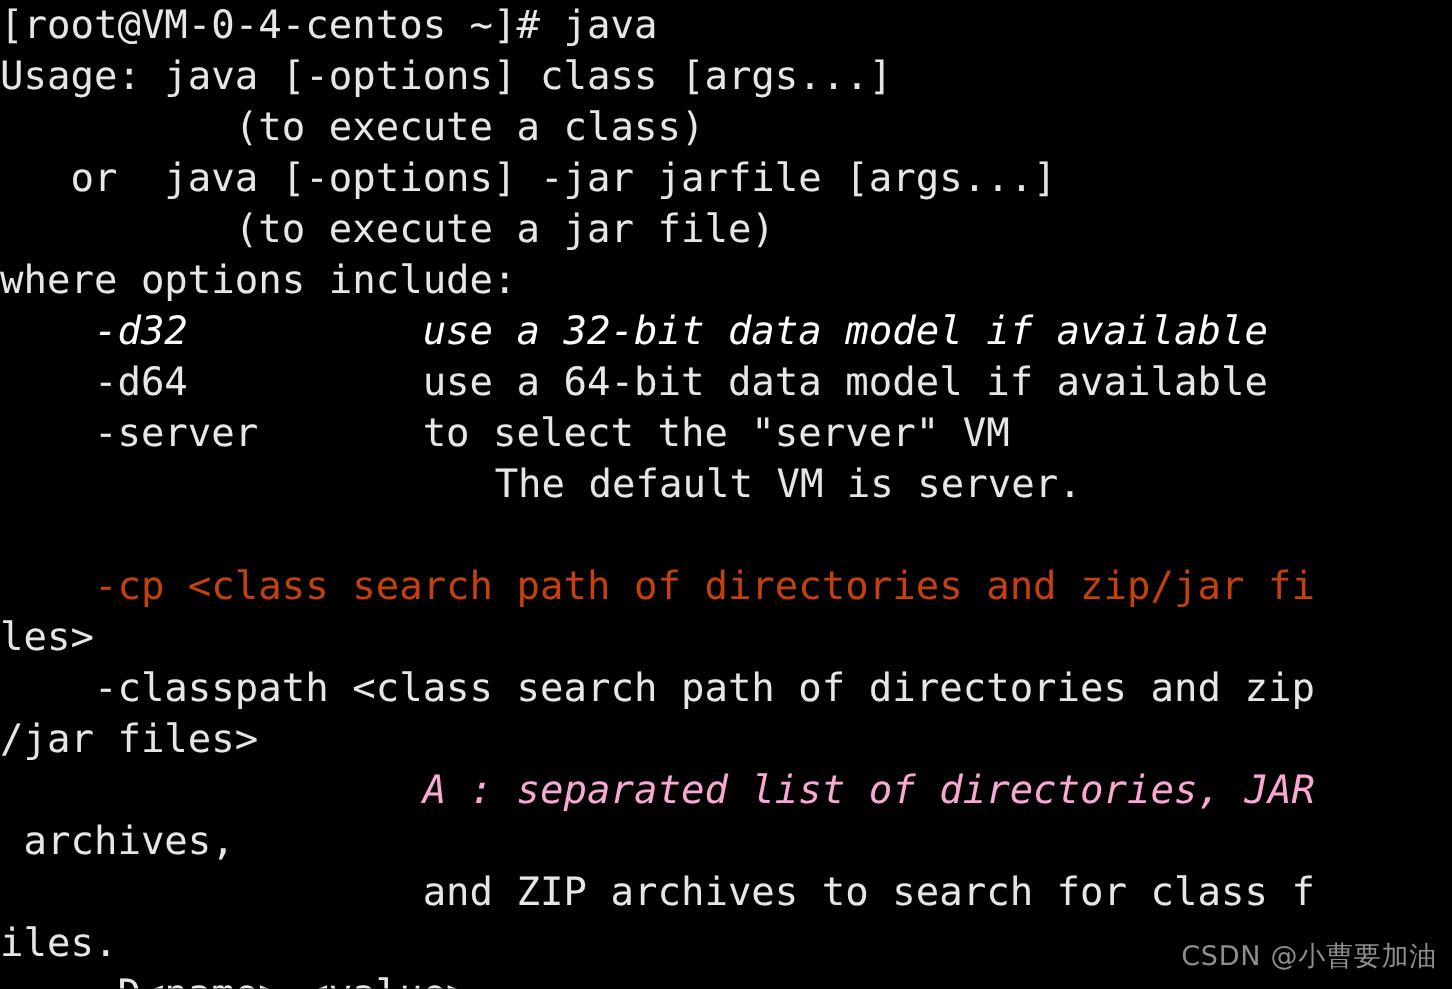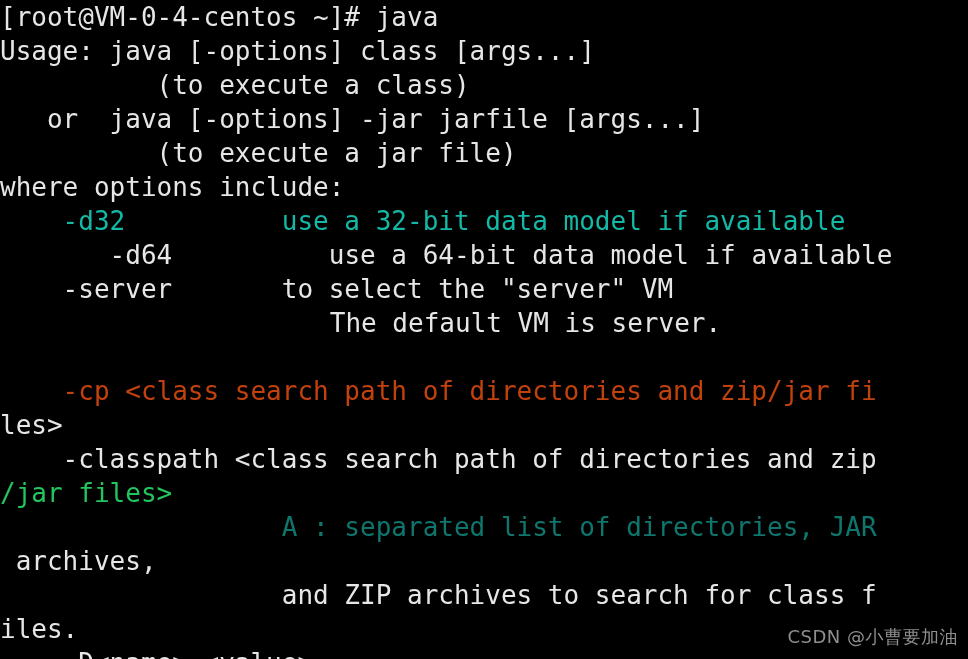--- a/index.html
+++ b/index.html
@@ -60,30 +60,30 @@
 
 <div id="terminal" style="background: rgb(0, 0, 0);">
 
   <div id="screen">
     <span class="line" style="color: rgb(230, 230, 230);">[root@VM-0-4-centos ~]# java</span>
     <span class="line" style="color: rgb(230, 230, 230);">Usage: java [-options] class [args...]</span>
     <span class="line" style="color: rgb(230, 230, 230);">          (to execute a class)</span>
     <span class="line" style="color: rgb(230, 230, 230);">   or  java [-options] -jar jarfile [args...]</span>
     <span class="line" style="color: rgb(230, 230, 230);">          (to execute a jar file)</span>
     <span class="line" style="color: rgb(230, 230, 230);">where options include:</span>
-    <span class="line" style="color: #14b8a6;">    -d32          use a 32-bit data model if available</span>
-    <span class="line" style="color: rgb(230, 230, 230); padding-left: 47px;">    -d64          use a 64-bit data model if available</span>
+    <span class="line" style="color: #ffffff; font-style: italic;">    -d32          use a 32-bit data model if available</span>
+    <span class="line" style="color: rgb(230, 230, 230);">    -d64          use a 64-bit data model if available</span>
     <span class="line" style="color: rgb(230, 230, 230);">    -server       to select the "server" VM</span>
     <span class="line" style="color: rgb(230, 230, 230); padding-left: 48px;">                  The default VM is server.</span>
     <span class="line blank"></span>
     <span class="line" style="color: #c2410c;">    -cp &lt;class search path of directories and zip/jar fi</span>
     <span class="line" style="color: rgb(230, 230, 230);">les&gt;</span>
     <span class="line" style="color: rgb(230, 230, 230);">    -classpath &lt;class search path of directories and zip</span>
-    <span class="line" style="color: #22c55e;">/jar files&gt;</span>
-    <span class="line" style="color: #0f766e;">                  A : separated list of directories, JAR</span>
+    <span class="line" style="color: #e5e5e5;">/jar files&gt;</span>
+    <span class="line" style="color: #f9a8d4; font-style: italic;">                  A : separated list of directories, JAR</span>
     <span class="line" style="color: rgb(230, 230, 230);"> archives,</span>
     <span class="line" style="color: rgb(230, 230, 230);">                  and ZIP archives to search for class f</span>
     <span class="line" style="color: rgb(230, 230, 230);">iles.</span>
     <span class="line" style="color: rgb(230, 230, 230);">    -D&lt;name&gt;=&lt;value&gt;</span>
   </div>
 
   <div id="watermark" style="color: rgb(142, 142, 142);">CSDN @小曹要加油</div>
 
 </div>
 

